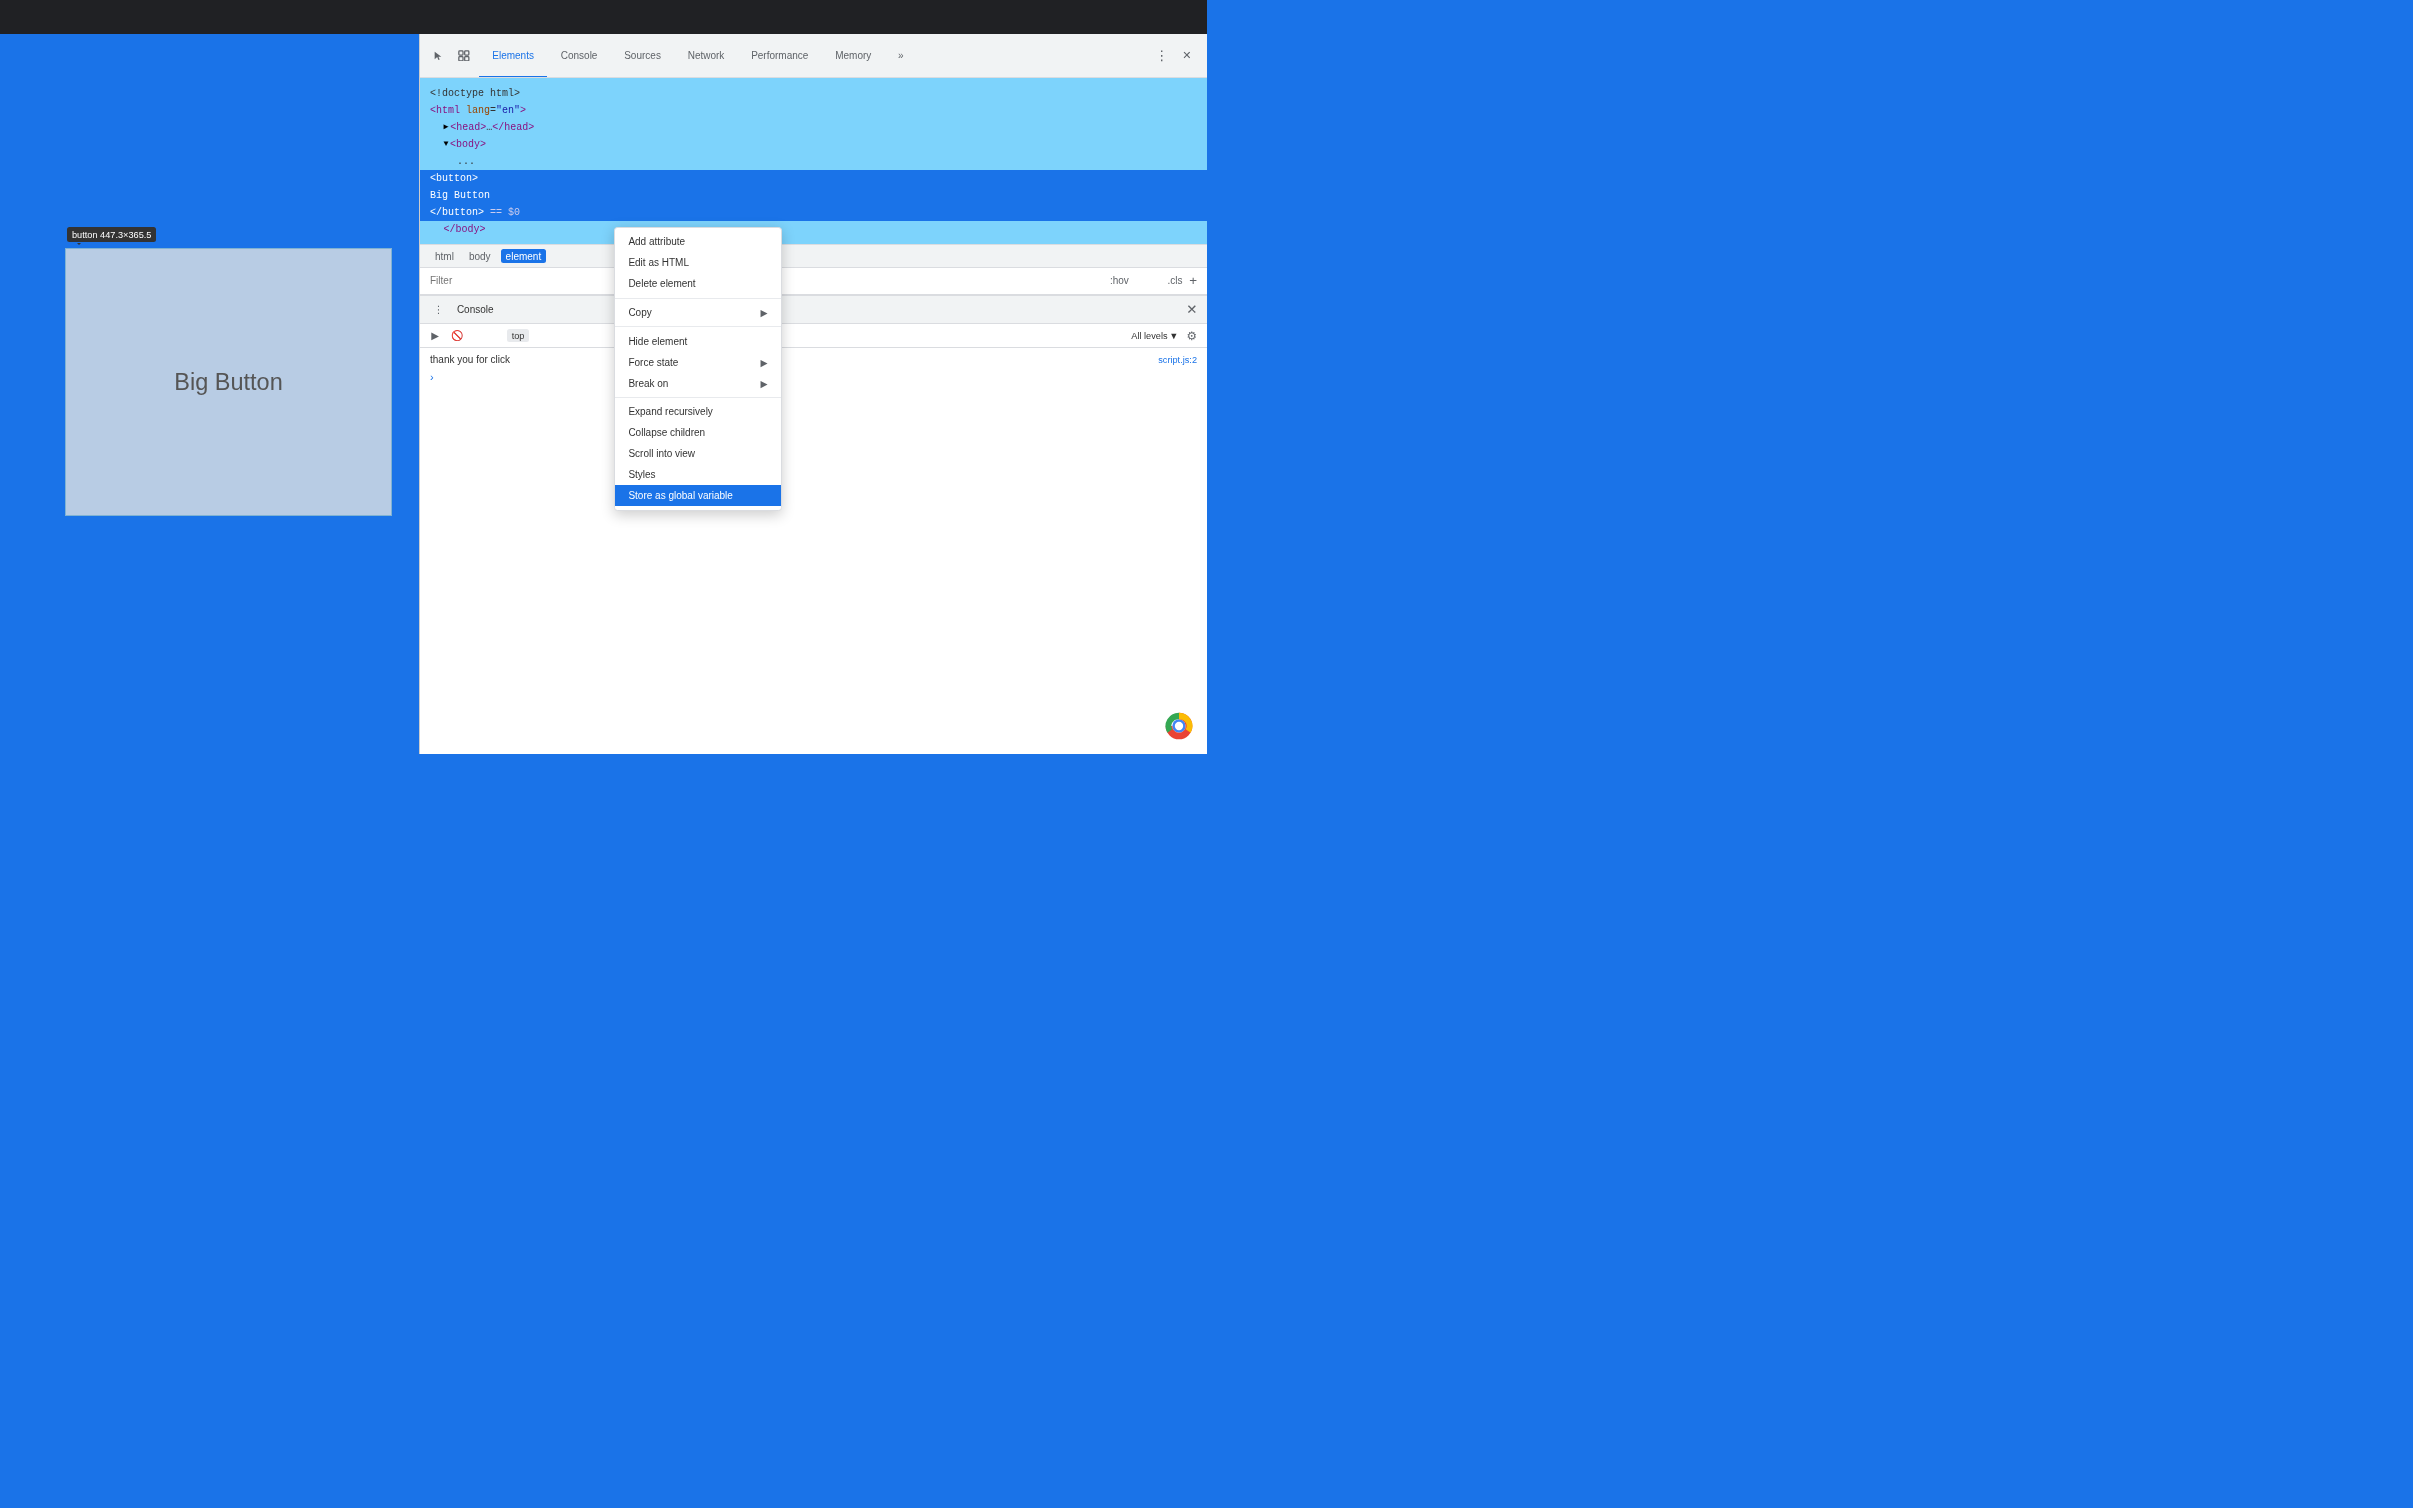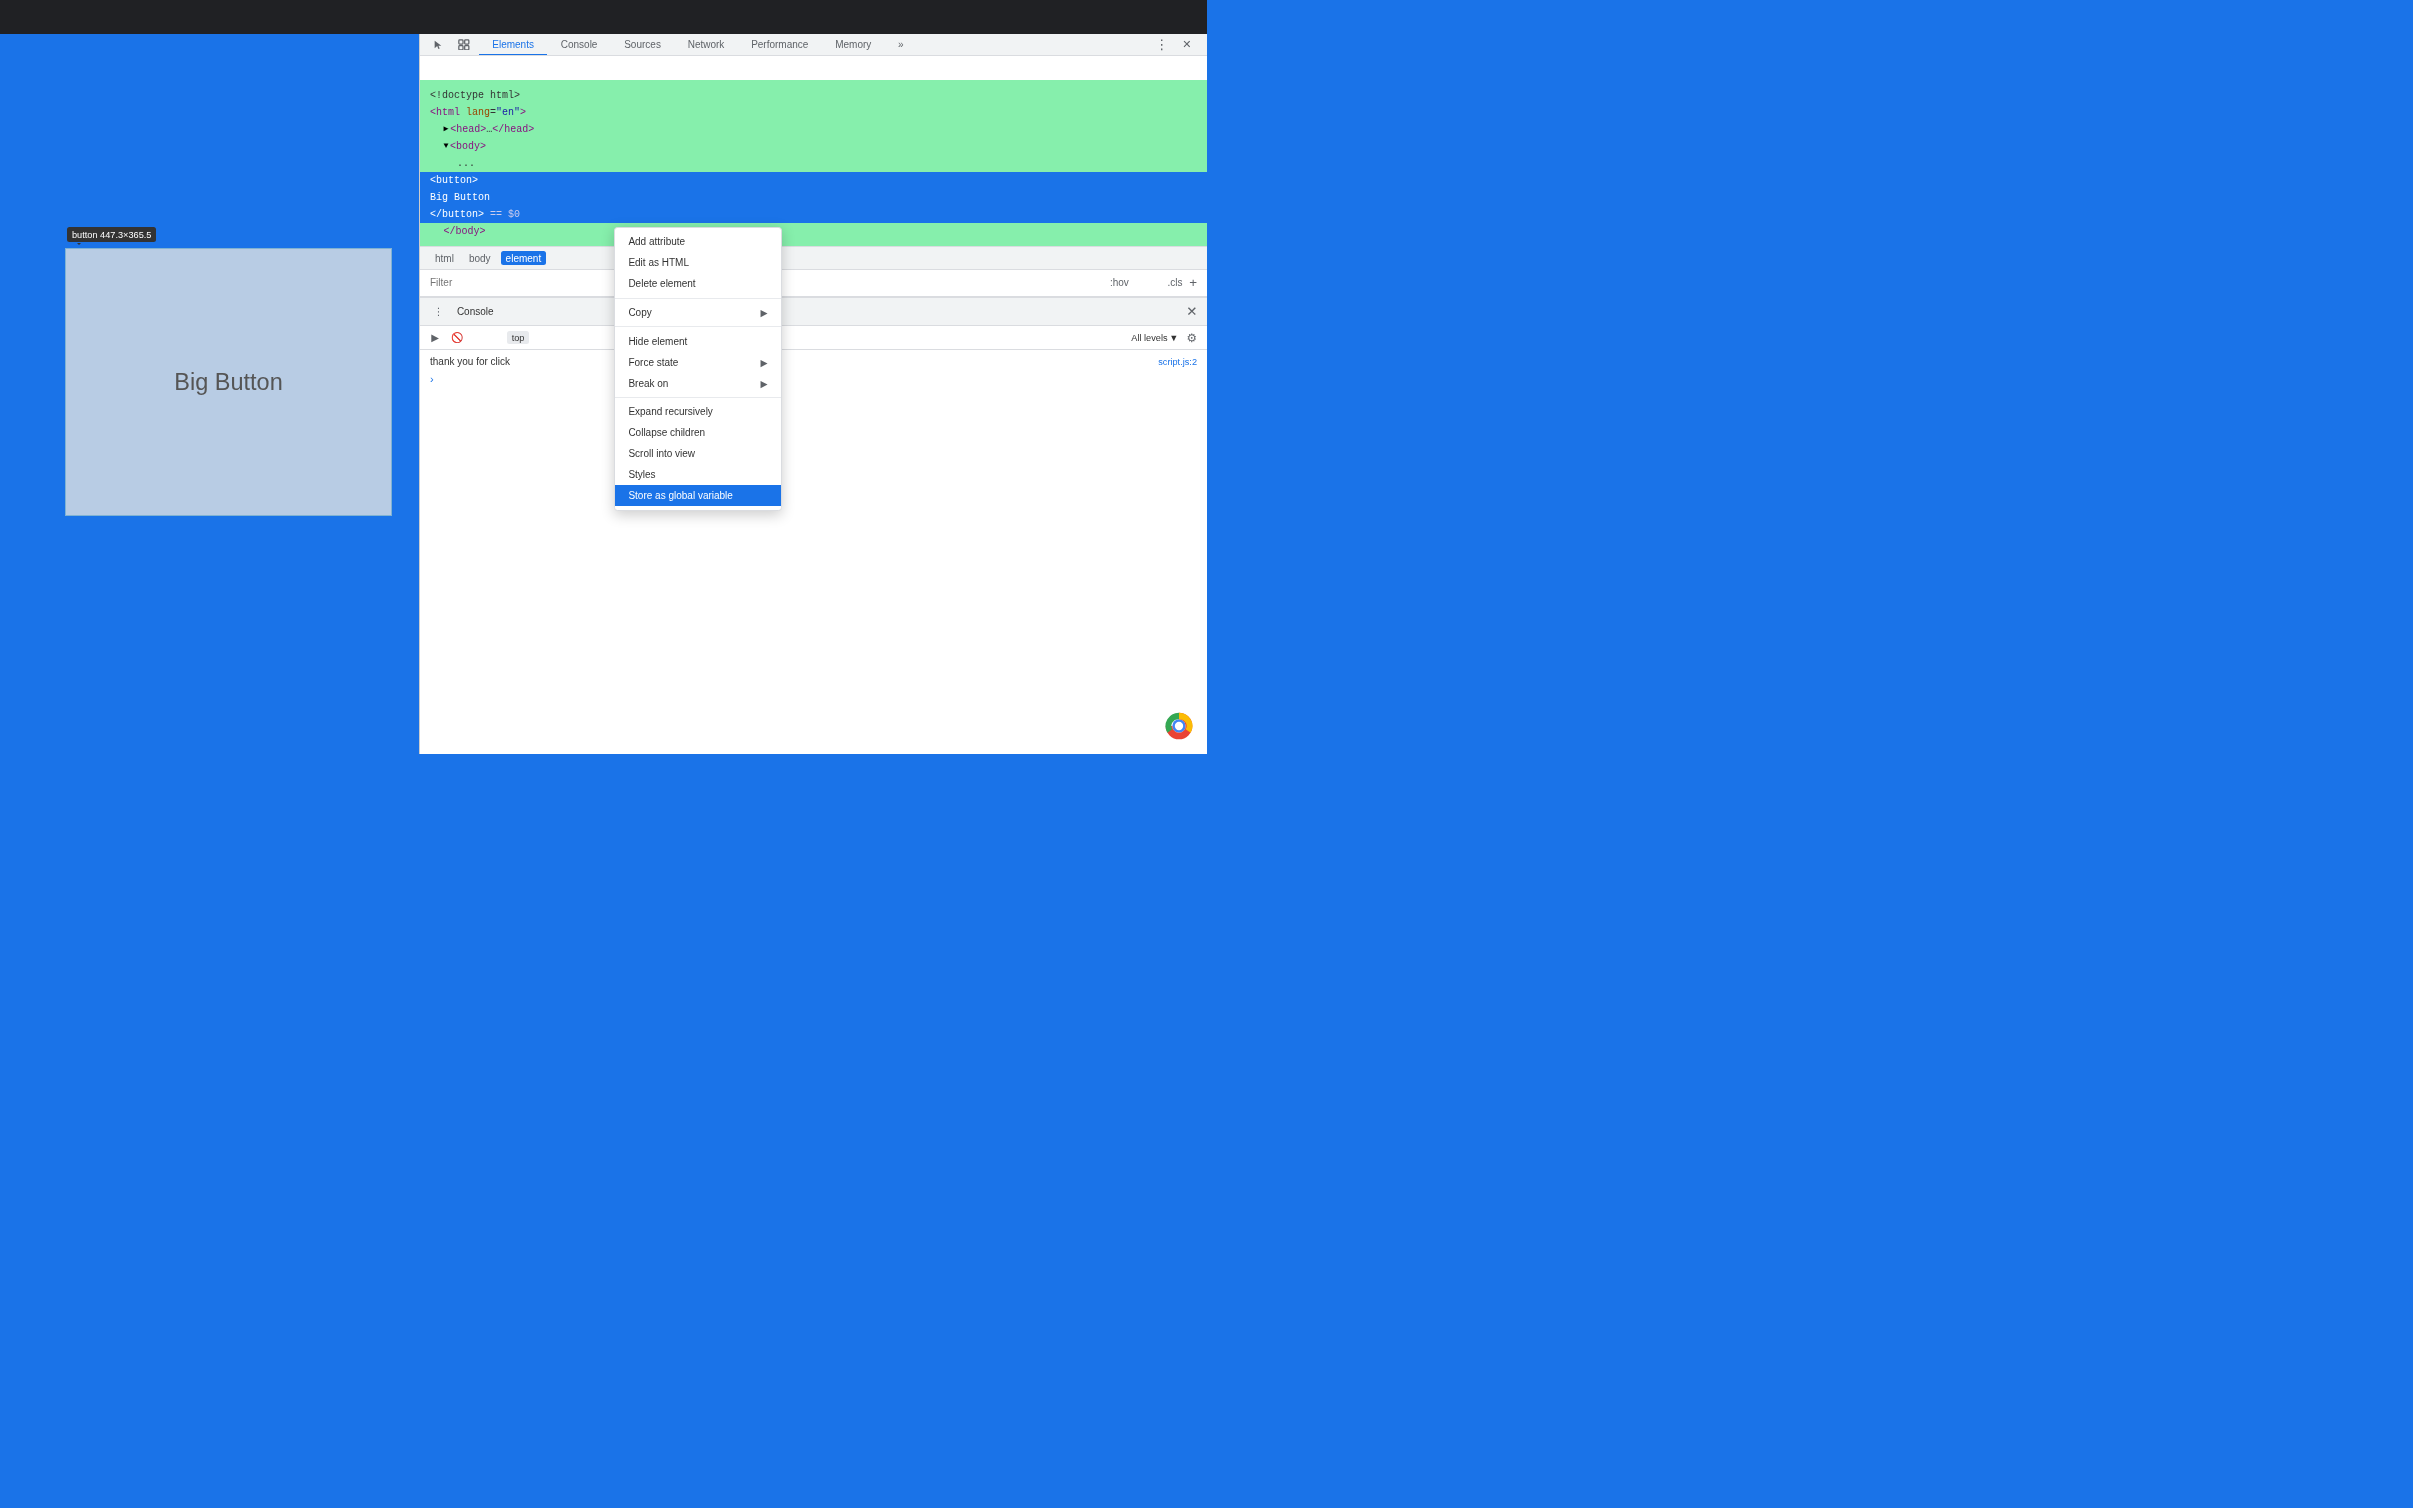--- a/index.html
+++ b/index.html
@@ -91,21 +91,21 @@
       border-left: 0.8px solid #ccc;
       position: relative;
     }
 
     
     .devtools-toolbar {
       display: flex;
       align-items: center;
       background: #f1f3f4;
       border-bottom: 0.8px solid #dadce0;
-      height: 22px;
+      height: 44px;
       padding: 0 3.4px;
     }
 
     .devtools-toolbar-icons {
       display: flex;
       align-items: center;
       padding: 0 3.4px;
       gap: 1.7px;
     }
 
@@ -146,27 +146,26 @@
 
     .toolbar-end-icons {
       display: flex;
       align-items: center;
       gap: 1.7px;
       padding-right: 5px;
     }
 
     
     .html-tree {
-      background: #86efac;
+      background: #7dd3fc;
       padding: 6.7px 10px;
       font-size: 10px;
       font-family: 'Courier New', monospace;
       line-height: 1.7;
       flex: 0 0 auto;
-      margin-top: 24px;
     }
 
     .html-line {
       display: flex;
       align-items: center;
       white-space: pre;
     }
     .html-line.highlighted {
       background: #1a73e8;
       color: #fff;

